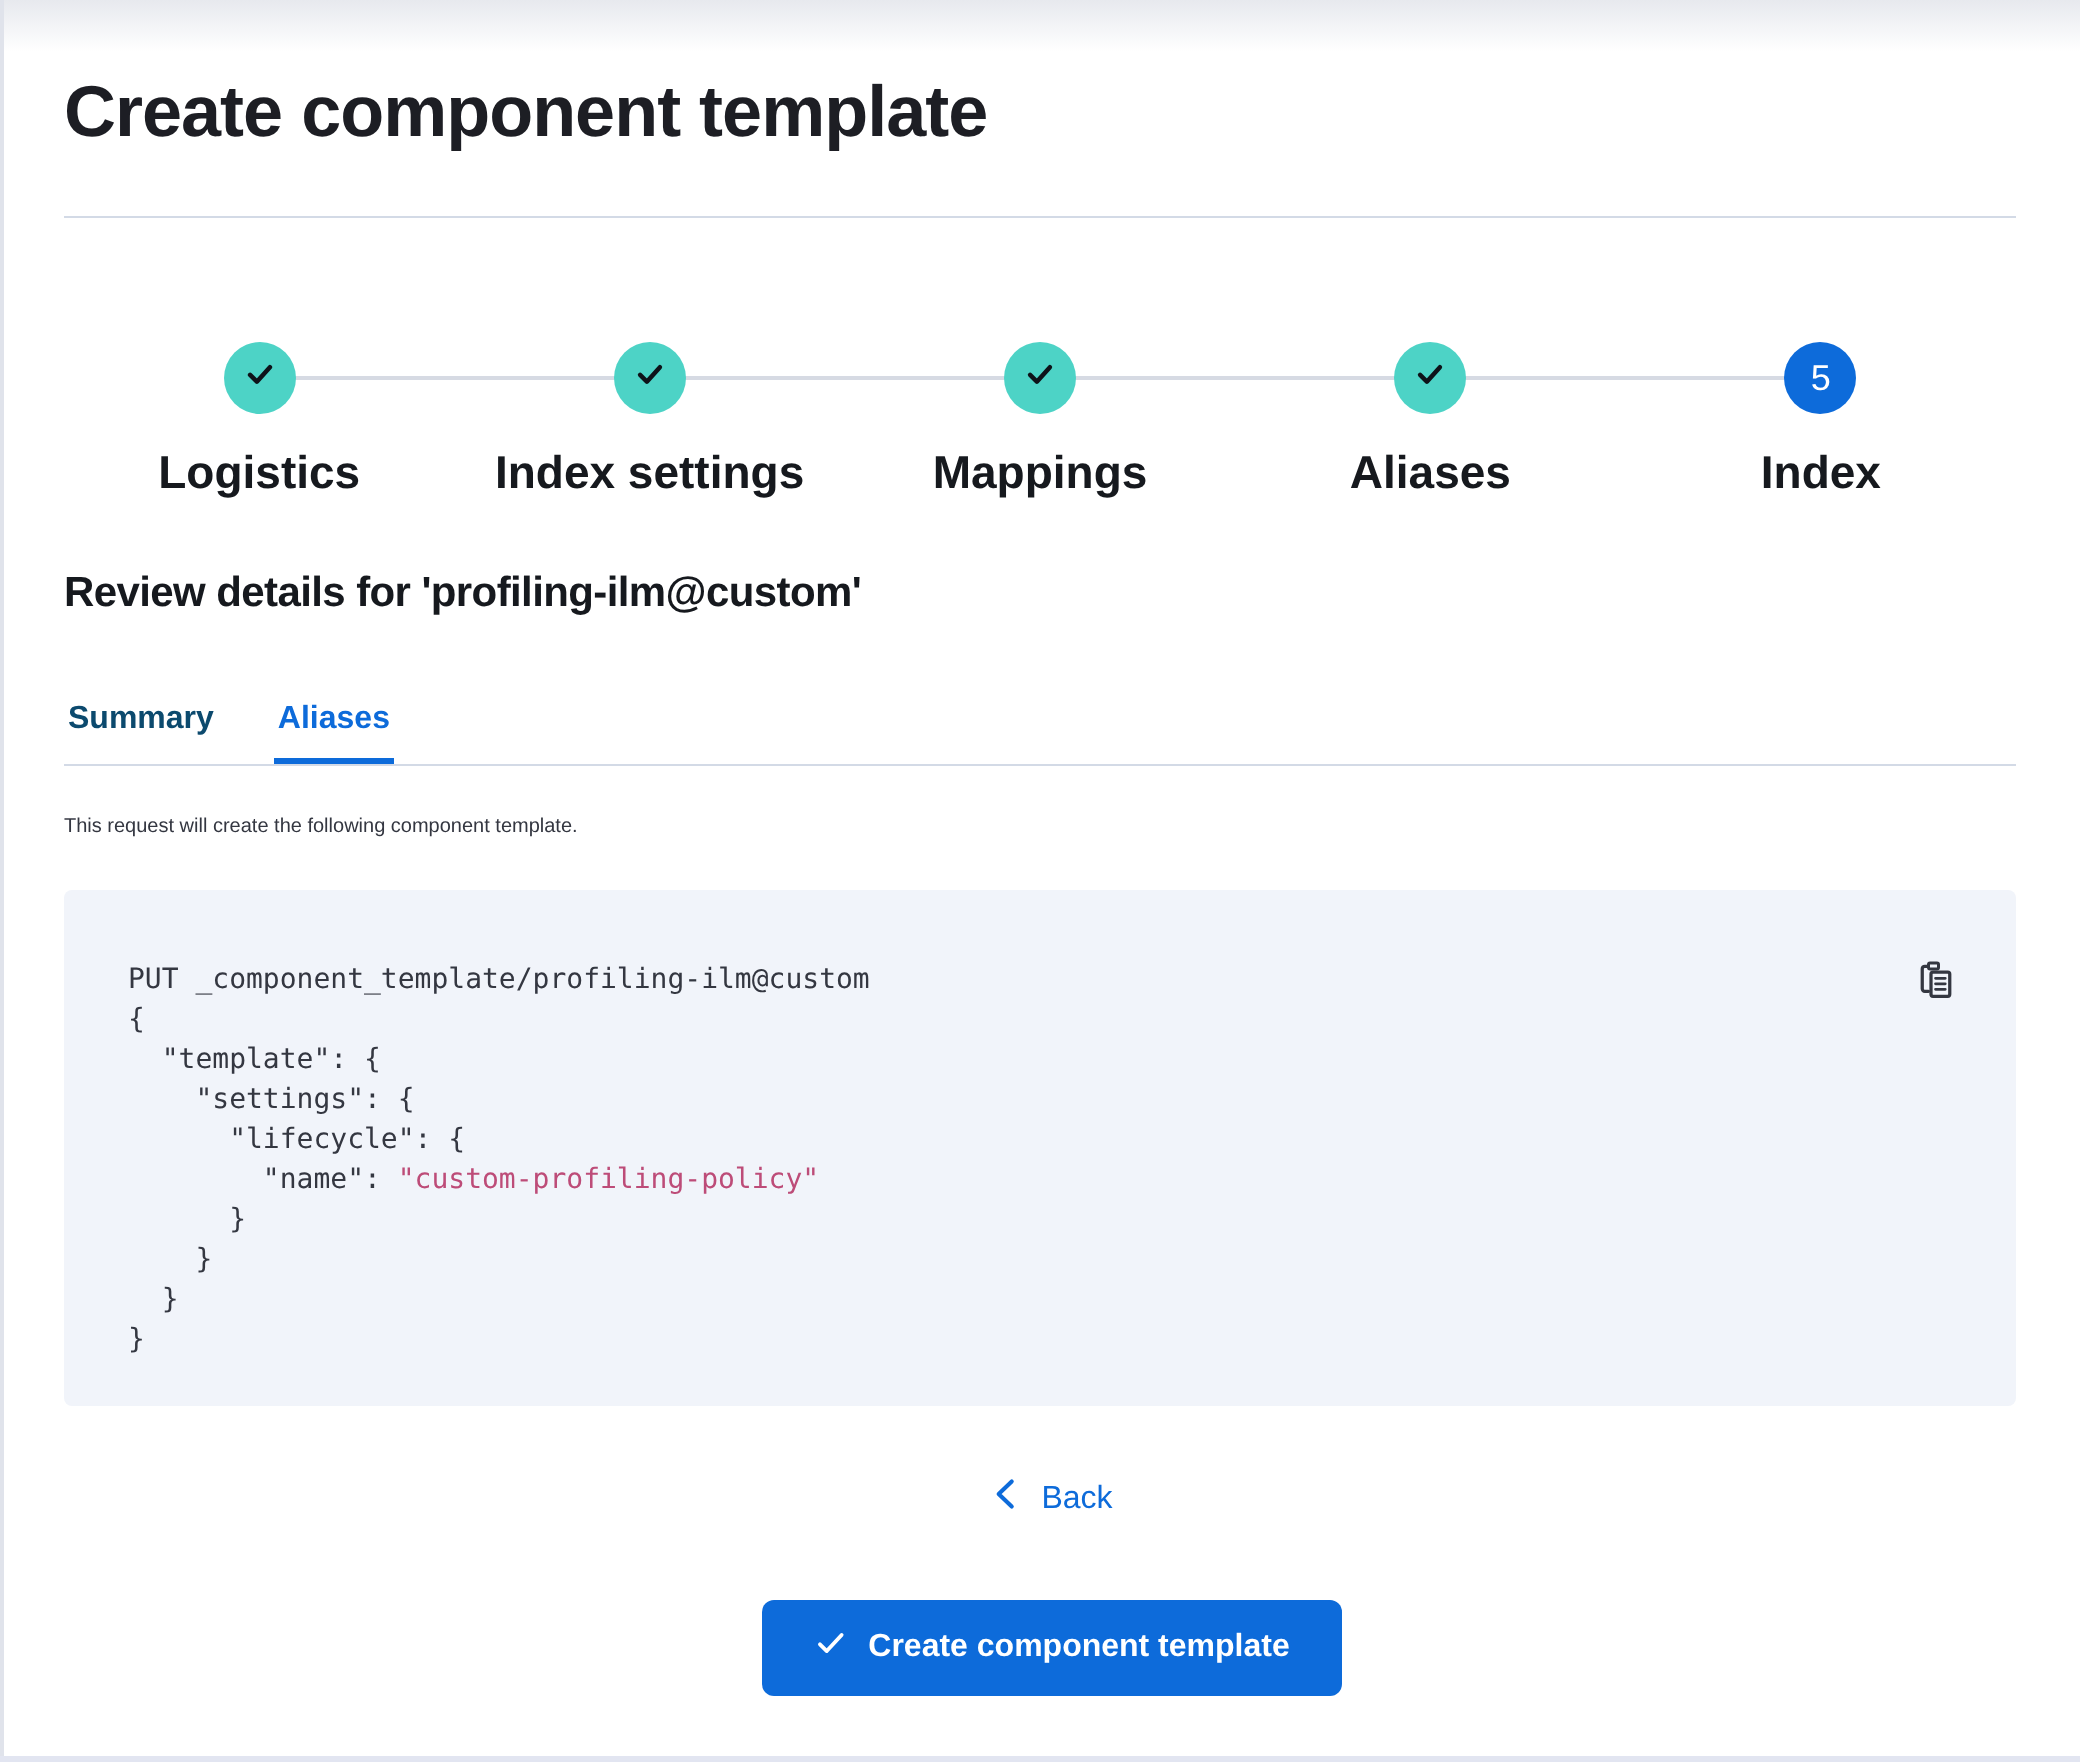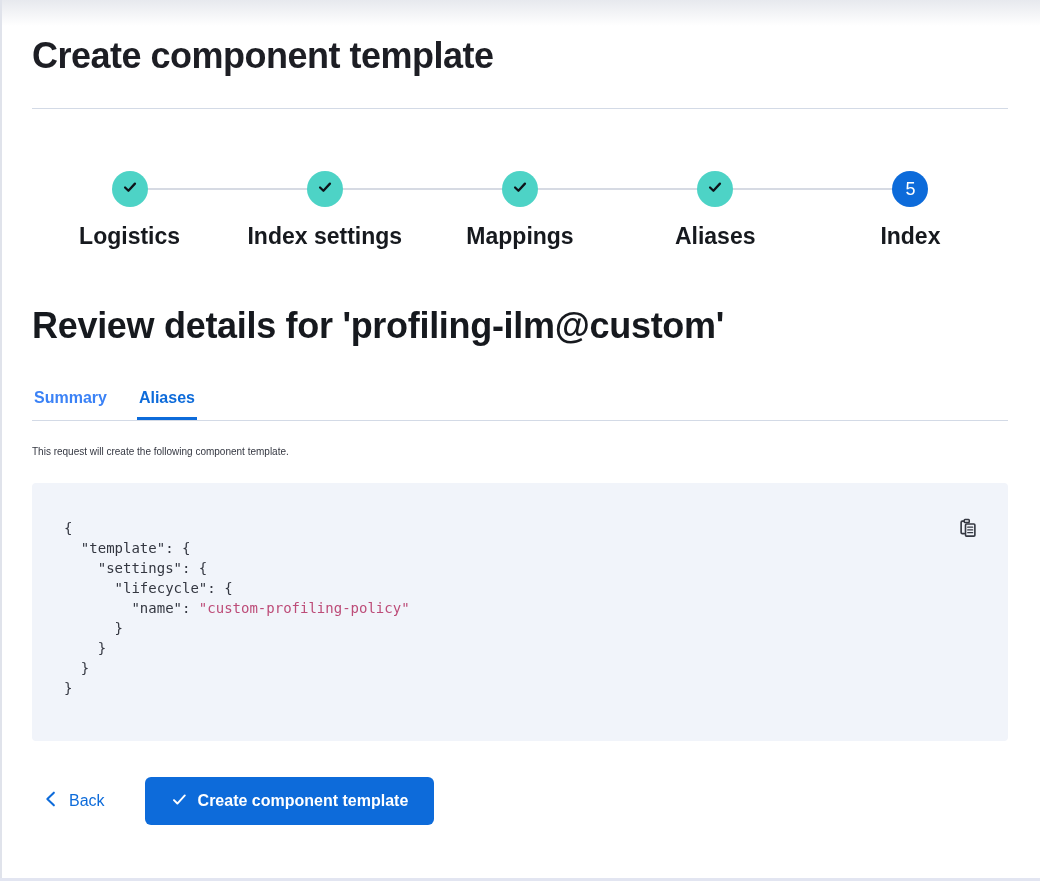--- a/index.html
+++ b/index.html
@@ -53,29 +53,29 @@
     position: relative; z-index: 1;
   }
   .step-circle.complete { background: #4DD3C6; }
   .step-circle.current { background: #0D6BDA; color: #ffffff; font-size: 18px; font-weight: 500; }
   .step-label {
     margin-top: 16px; font-size: 23px; font-weight: 700; color: #16191E;
     white-space: nowrap;
   }
 
   .review-heading {
-    margin: 55px 0 0; font-size: 36px; font-weight: 700;
+    margin: 35px 0 0; font-size: 21px; font-weight: 700;
     letter-spacing: -0.3px; color: #16191E;
   }
 
   
   .tabs { display: flex; gap: 28px; margin-top: 42px; border-bottom: 1px solid #D3DAE6; }
   .tab {
     padding: 0 2px 13px; font-size: 16px; font-weight: 700;
-    color: #3b82f6; cursor: pointer;
+    color: #0c4a6e; cursor: pointer;
   }
   .tab.active { color: #0D6BDA; box-shadow: inset 0 -3px 0 #0D6BDA; }
 
   .description { margin: 25px 0 0; font-size: 10px; color: #343741; }
 
   
   .code-block {
     position: relative; margin-top: 26px; height: 258px;
     background: #F1F4FA; border-radius: 4px;
     padding: 35px 32px;
@@ -89,21 +89,21 @@
   .tok-string { color: #BD4C78; }
   .copy-button {
     position: absolute; top: 32px; right: 26px;
     width: 28px; height: 28px;
     background: transparent; border: none; padding: 0;
     display: flex; align-items: center; justify-content: center;
     cursor: pointer; border-radius: 4px;
   }
 
   
-  .footer { display: flex; align-items: center; gap: 40px; margin-top: 36px; padding-left: 12px; }
+  .footer { display: flex; align-items: center; gap: 40px; margin-top: 36px; padding-left: 12px; flex-direction: column; }
   .back-link {
     display: flex; align-items: center; gap: 11px;
     color: #0D6BDA; font-size: 16px; font-weight: 500; cursor: pointer;
     background: none; border: none; padding: 0;
     font-family: "Liberation Sans", sans-serif;
   }
   .submit-button {
     display: flex; align-items: center; gap: 10px;
     height: 48px; padding: 0 26px;
     background: #0D6BDA; color: #ffffff;
@@ -179,20 +179,21 @@
 
   <div class="tabs">
     <div class="tab">Summary</div>
     <div class="tab active">Aliases</div>
   </div>
 
   <p class="description">This request will create the following component template.</p>
 
   <div class="code-block">
     <div class="code-content">
+        <div class="code-line"><span class="tok-plain">PUT _component_template/profiling-ilm@custom</span></div>
         <div class="code-line"><span class="tok-plain">{</span></div>
         <div class="code-line"><span class="tok-plain">  "template": {</span></div>
         <div class="code-line"><span class="tok-plain">    "settings": {</span></div>
         <div class="code-line"><span class="tok-plain">      "lifecycle": {</span></div>
         <div class="code-line"><span class="tok-plain">        "name": </span><span class="tok-string">"custom-profiling-policy"</span></div>
         <div class="code-line"><span class="tok-plain">      }</span></div>
         <div class="code-line"><span class="tok-plain">    }</span></div>
         <div class="code-line"><span class="tok-plain">  }</span></div>
         <div class="code-line"><span class="tok-plain">}</span></div>
       </div>

